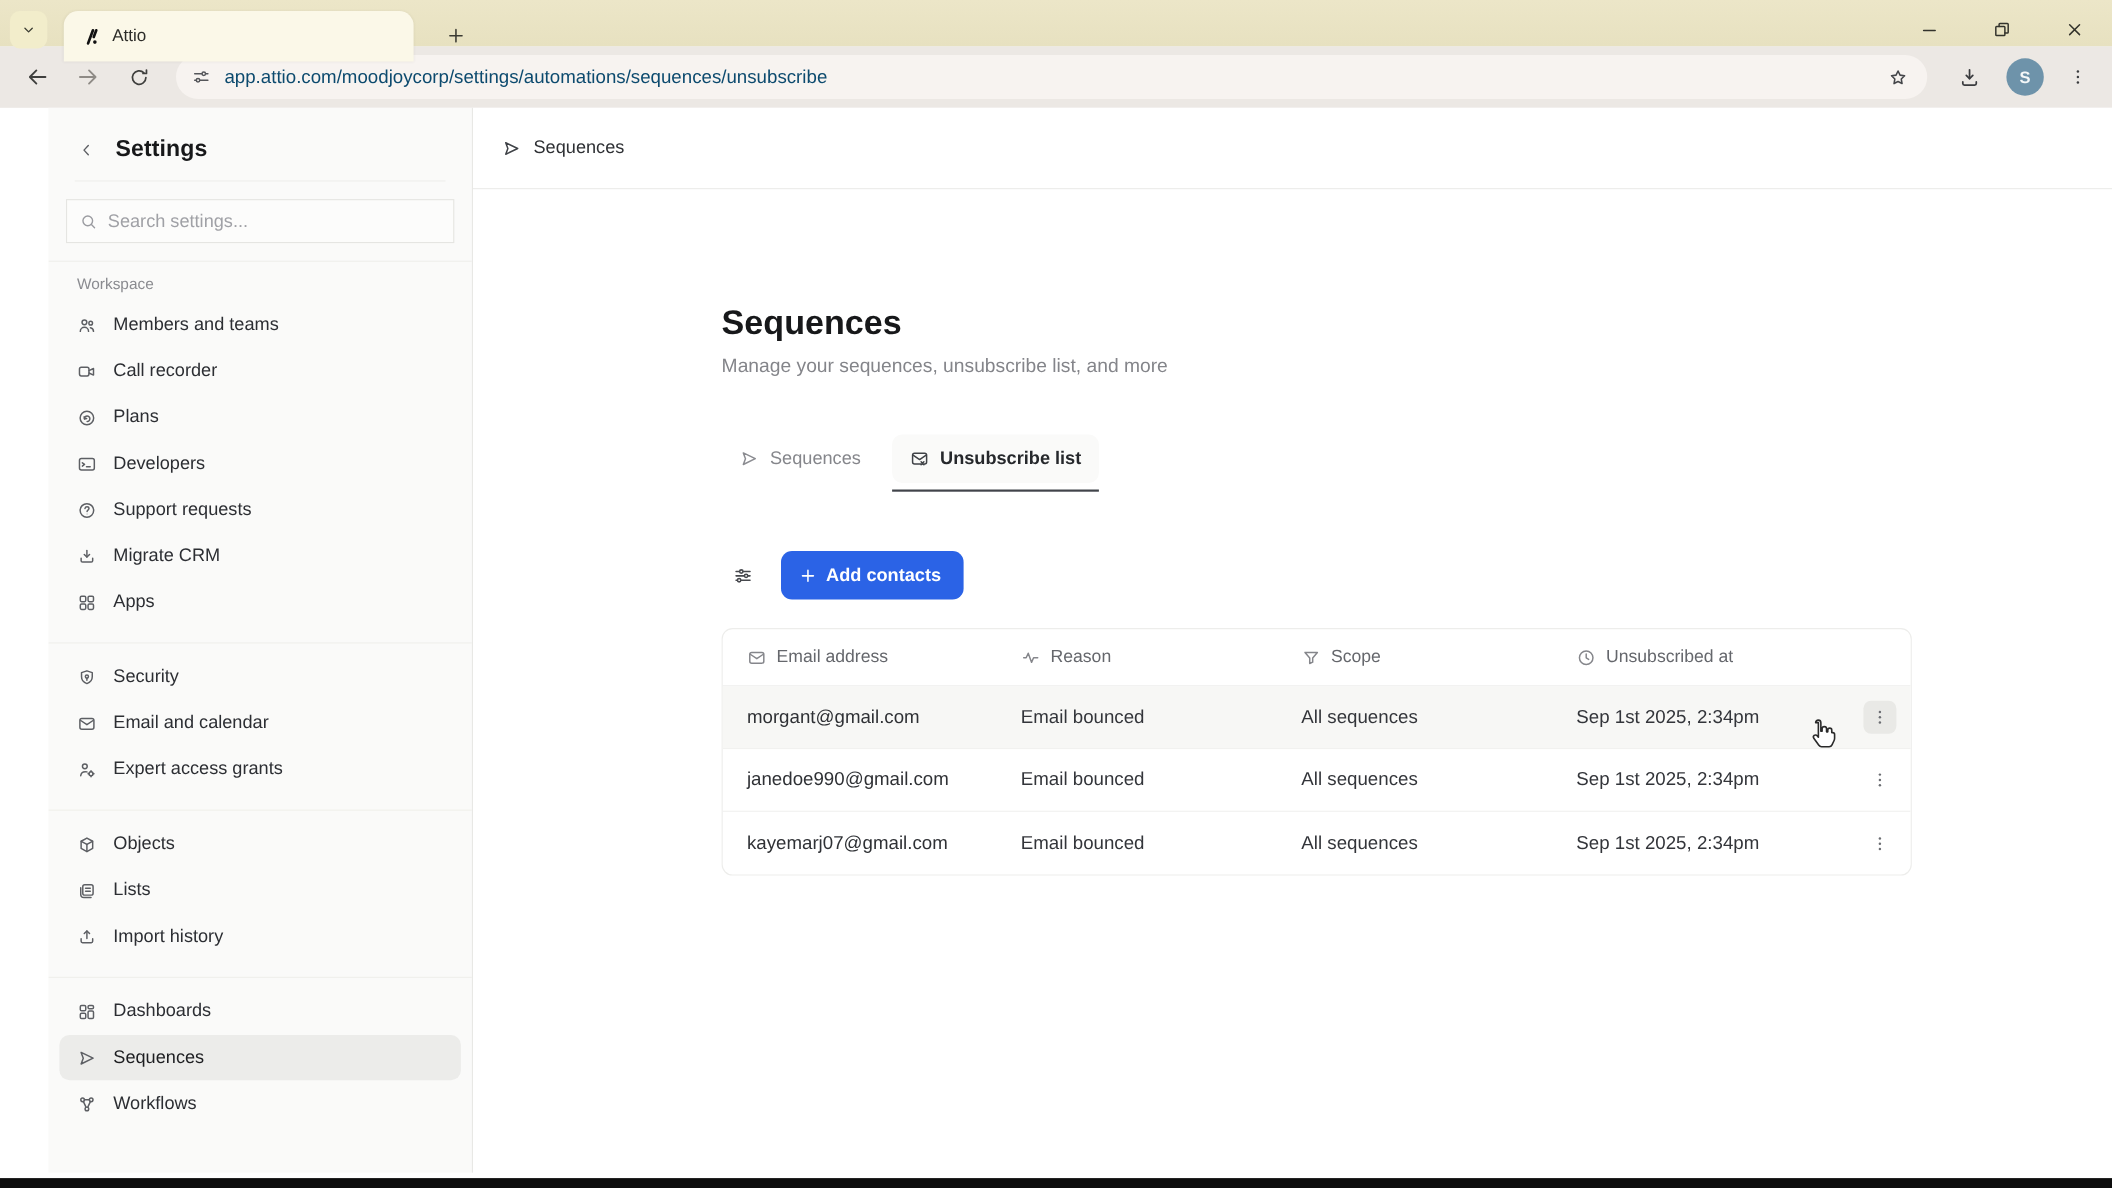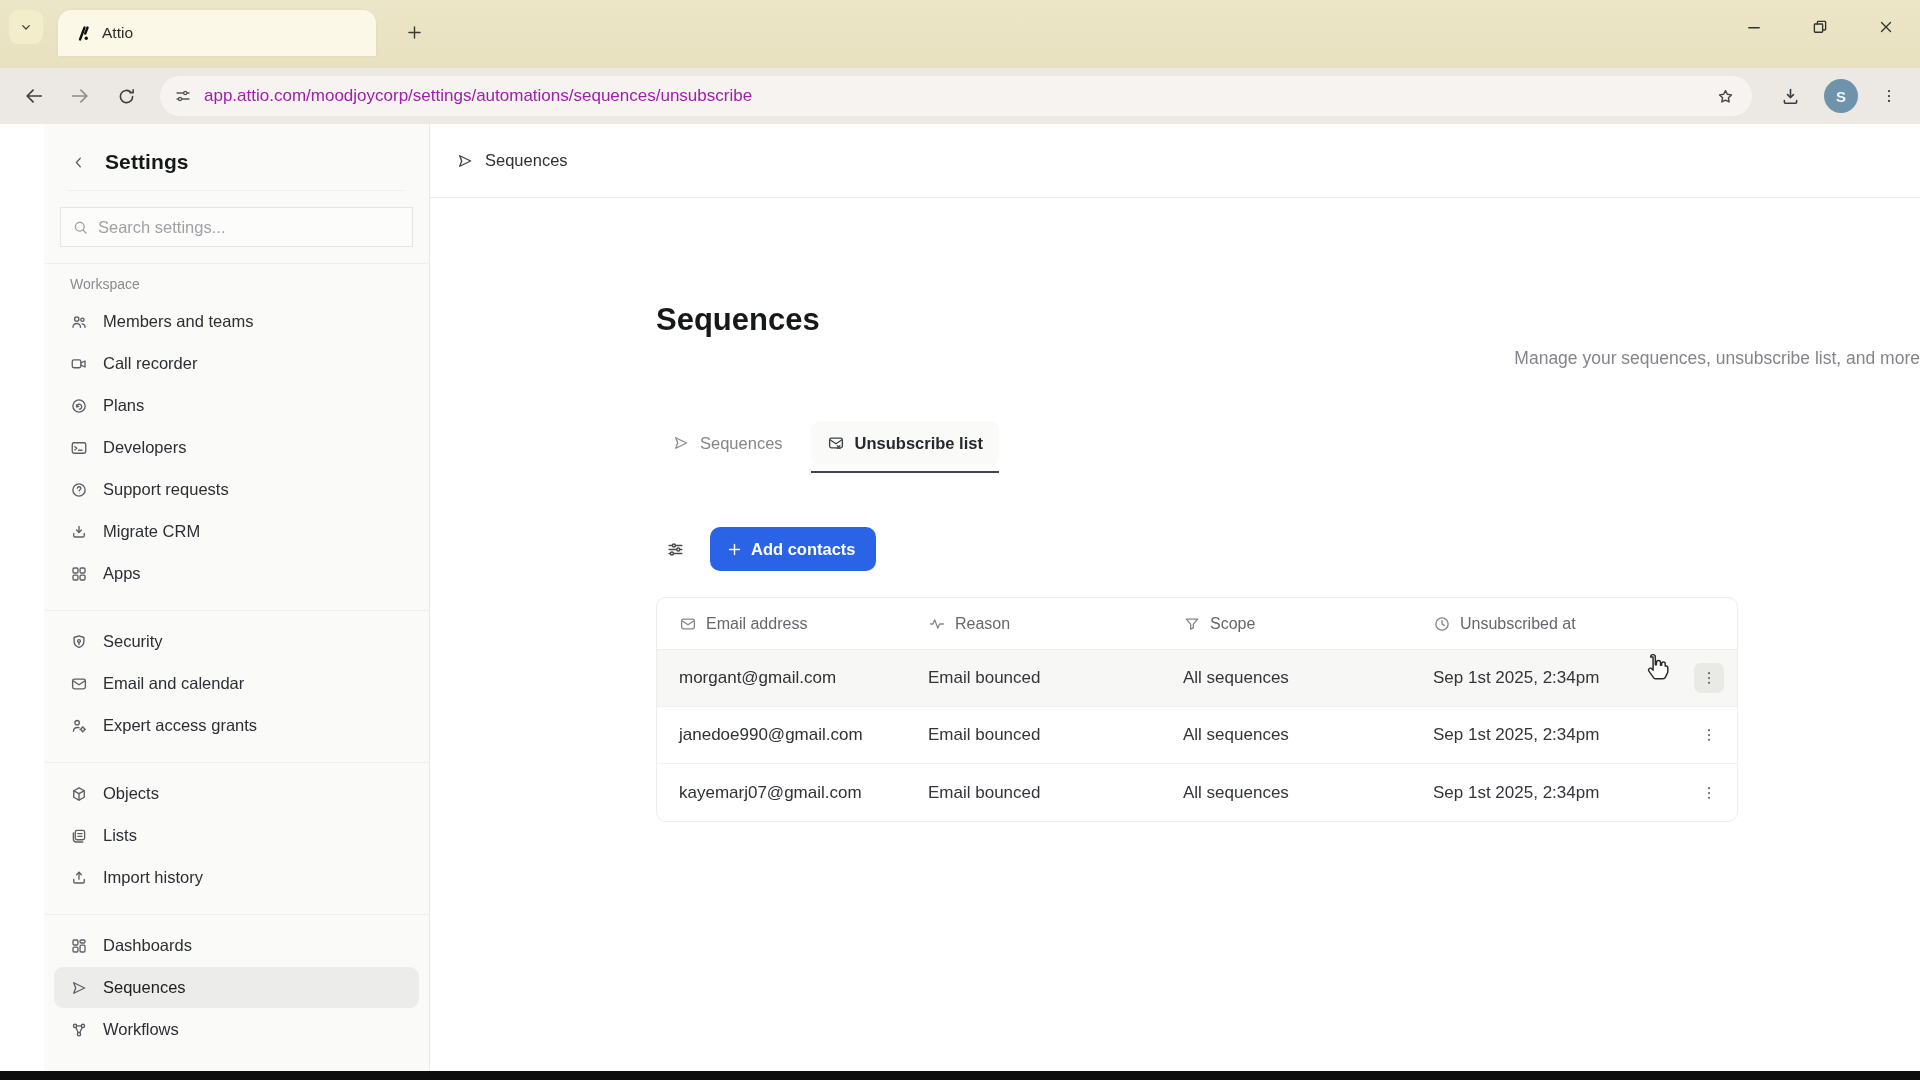--- a/index.html
+++ b/index.html
@@ -3,39 +3,39 @@
 <meta charset="utf-8">
 <style>
   * { margin:0; padding:0; box-sizing:border-box; }
   html,body { width:1920px; height:1080px; overflow:hidden; }
   body { font-family:"Liberation Sans", sans-serif; background:#fff; position:relative; }
   svg { display:block; }
   .ico { display:inline-flex; align-items:center; justify-content:center; flex:0 0 auto; }
   .ico svg { stroke:currentColor; fill:none; stroke-width:1.8; stroke-linecap:round; stroke-linejoin:round; }
 
   
-  .tabstrip { height:68px; background:linear-gradient(#ece6c8,#e7e1c0); position:relative; }
+  .tabstrip { height:42px; background:linear-gradient(#ece6c8,#e7e1c0); position:relative; }
   .tabsearch-btn { position:absolute; left:9px; top:10px; width:34px; height:34px; border-radius:9px;
     background:#f2edcb; color:#3c3d33; display:flex; align-items:center; justify-content:center; }
   .tab { position:absolute; left:58px; top:10px; width:318px; height:46px; background:#fbf8e8;
     border-radius:13px 13px 0 0; display:flex; align-items:center; padding:0 14px; gap:11px; box-shadow:0 0 3px rgba(0,0,0,.06); }
   .tab-title { font-size:15.5px; color:#2c2c28; flex:1; }
   .tab-close { color:#3a3a36; width:22px; height:22px; border-radius:6px; display:flex; align-items:center; justify-content:center; }
   .newtab-btn { position:absolute; left:398px; top:16px; width:32px; height:32px; color:#3a3a32;
     display:flex; align-items:center; justify-content:center; border-radius:8px; }
   .wincontrols { position:absolute; right:14px; top:8px; display:flex; align-items:center; gap:26px; color:#33332c; }
   .winbtn { width:40px; height:38px; display:flex; align-items:center; justify-content:center; }
 
   .toolbar { height:56px; background:#ece8e4; display:flex; align-items:center; padding:0 16px; gap:10px; }
   .nav-btn { width:36px; height:36px; display:flex; align-items:center; justify-content:center; border-radius:50%; color:#3f3f3d; }
   .nav-btn.fwd { color:#8f8b86; }
   .urlbar { flex:1; height:40px; background:#f7f3f0; border-radius:20px; display:flex; align-items:center;
     padding:0 10px 0 14px; margin:0 6px; gap:12px; }
   .urlbar .tune { color:#55565a; }
-  .url-text { flex:1; font-size:17px; color:#a21caf; white-space:nowrap; overflow:hidden; }
+  .url-text { flex:1; font-size:17px; color:#0c4a6e; white-space:nowrap; overflow:hidden; }
   .url-star { color:#45464a; width:34px; height:34px; display:flex; align-items:center; justify-content:center; border-radius:50%; }
   .tb-right { display:flex; align-items:center; gap:16px; padding-left:4px; }
   .dl-btn { color:#3a3b3e; width:36px; height:36px; display:flex; align-items:center; justify-content:center; }
   .avatar { width:34px; height:34px; border-radius:50%; background:#6e93aa; color:#f4f7f8; font-size:15px; font-weight:700;
     display:flex; align-items:center; justify-content:center; }
   .kebab-btn { color:#3a3b3e; width:30px; height:36px; display:flex; align-items:center; justify-content:center; }
 
   
   .app { display:flex; height:968px;padding-left:44px; }
 
@@ -56,21 +56,21 @@
   .side-item .s-icon { color:#5d5f64; }
   .side-item.active { background:#ececea; color:#1d1e21; }
 
   .main { flex:1; background:#fff; display:flex; flex-direction:column; }
   .main-header { height:74px; border-bottom:1px solid #ebebe9; display:flex; align-items:center; gap:11px; padding-left:26px; flex:0 0 auto; }
   .crumb-icon { color:#3f4247; }
   .crumb-text { font-size:16.5px; font-weight:500; color:#2e3034; }
 
   .content { padding:104px 0 0 226px; }
   .page-title { font-size:31px; font-weight:700; color:#17181a; }
-  .page-subtitle { margin-top:10px; font-size:17.5px; color:#84858a;text-align:right; }
+  .page-subtitle { margin-top:10px; font-size:17.5px; color:#84858a; }
 
   .tabs { margin-top:52px; display:flex; gap:12px; }
   .tabbtn { height:44px; display:flex; align-items:center; gap:10px; padding:0 16px; border-radius:9px;
     font-size:16.5px; font-weight:500; color:#85868b; position:relative; }
   .tabbtn .ico { color:#8b8c91; }
   .tabbtn.active { color:#26282c; font-weight:600; background:#fafaf9;justify-content:flex-end; }
   .tabbtn.active .ico { color:#3f4247; }
   .tabbtn.active::after { content:""; position:absolute; left:0; right:0; bottom:-8px; height:2px; background:#41444a; }
 
   .controls-row { margin-top:62px; width:1082px; display:flex; align-items:center; }

